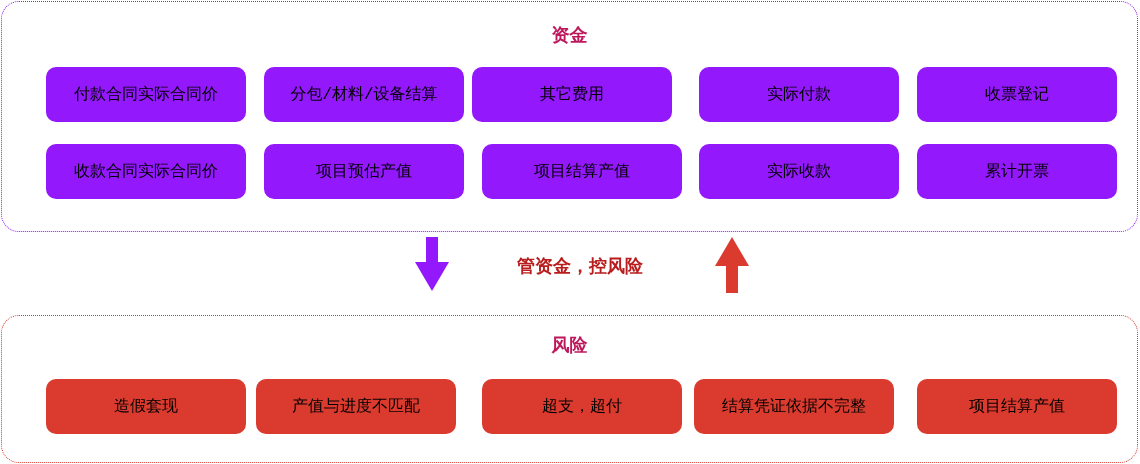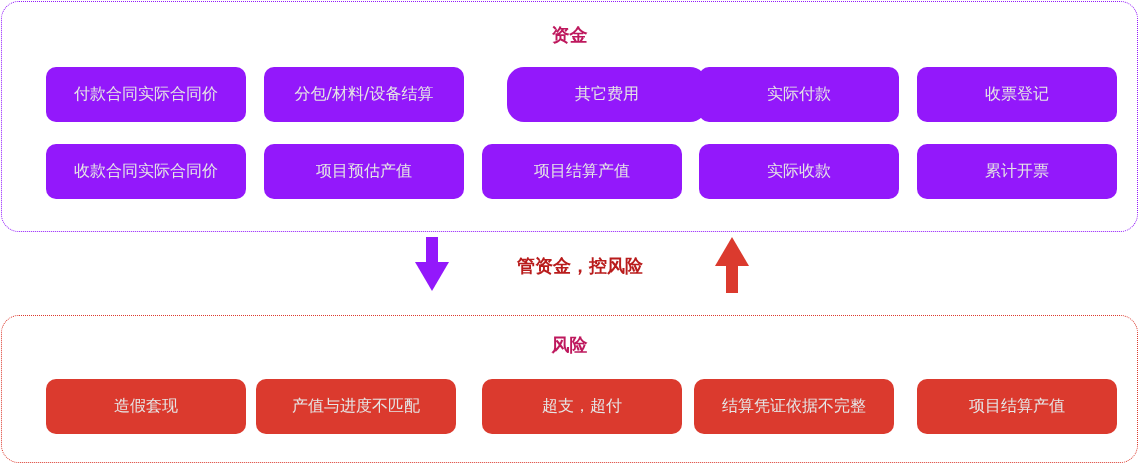--- a/index.html
+++ b/index.html
@@ -15,42 +15,42 @@
     .panel-funds { left: 1px; top: 1px; width: 1137px; height: 231px; border: 1px dotted #9318fb; }
     .panel-risk  { left: 1px; top: 315px; width: 1137px; height: 148px; border: 1px dotted #dc3a2e; }
     .panel-title {
       position: absolute; left: 0; right: 0; text-align: center;
       font-size: 18px; font-weight: bold; color: #be185d;
     }
     .panel-funds .panel-title { top: 21px; }
     .panel-risk .panel-title { top: 17px; text-align: center; }
     .btn {
       position: absolute; box-sizing: border-box; width: 200px; height: 55px;
-      border-radius: 10px; color: #e5e5e5; font-size: 16px;
+      border-radius: 10px; color: #000000; font-size: 16px;
       display: flex; align-items: center; justify-content: center;
-      cursor: pointer; white-space: nowrap;
+      cursor: pointer; white-space: nowrap; font-family: Liberation Mono, monospace;
     }
     .btn-purple { background: #9318fb; }
     .btn-red { background: #db3a2e; }
     .mid-label {
       position: absolute; left: 480px; width: 200px; top: 254px;
       text-align: center; font-size: 18px; font-weight: bold; color: #b91c1c;
     }
     .arrow { position: absolute; }
   </style>
 </head>
 <body>
 
 <div class="panel panel-funds">
   <div class="panel-title">资金</div>
 </div>
 
 <div class="btn btn-purple" style="left:46px;top:67px;">付款合同实际合同价</div>
 <div class="btn btn-purple" style="left:264px;top:67px;">分包/材料/设备结算</div>
-<div class="btn btn-purple" style="left:507px;top:67px;border-radius:17px;">其它费用</div>
+<div class="btn btn-purple" style="left:472px;top:67px;">其它费用</div>
 <div class="btn btn-purple" style="left:699px;top:67px;">实际付款</div>
 <div class="btn btn-purple" style="left:917px;top:67px;">收票登记</div>
 
 <div class="btn btn-purple" style="left:46px;top:144px;">收款合同实际合同价</div>
 <div class="btn btn-purple" style="left:264px;top:144px;">项目预估产值</div>
 <div class="btn btn-purple" style="left:482px;top:144px;">项目结算产值</div>
 <div class="btn btn-purple" style="left:699px;top:144px;">实际收款</div>
 <div class="btn btn-purple" style="left:917px;top:144px;">累计开票</div>
 
 <svg class="arrow" style="left:414px;top:236px;" width="36" height="56" viewBox="0 0 36 56">

